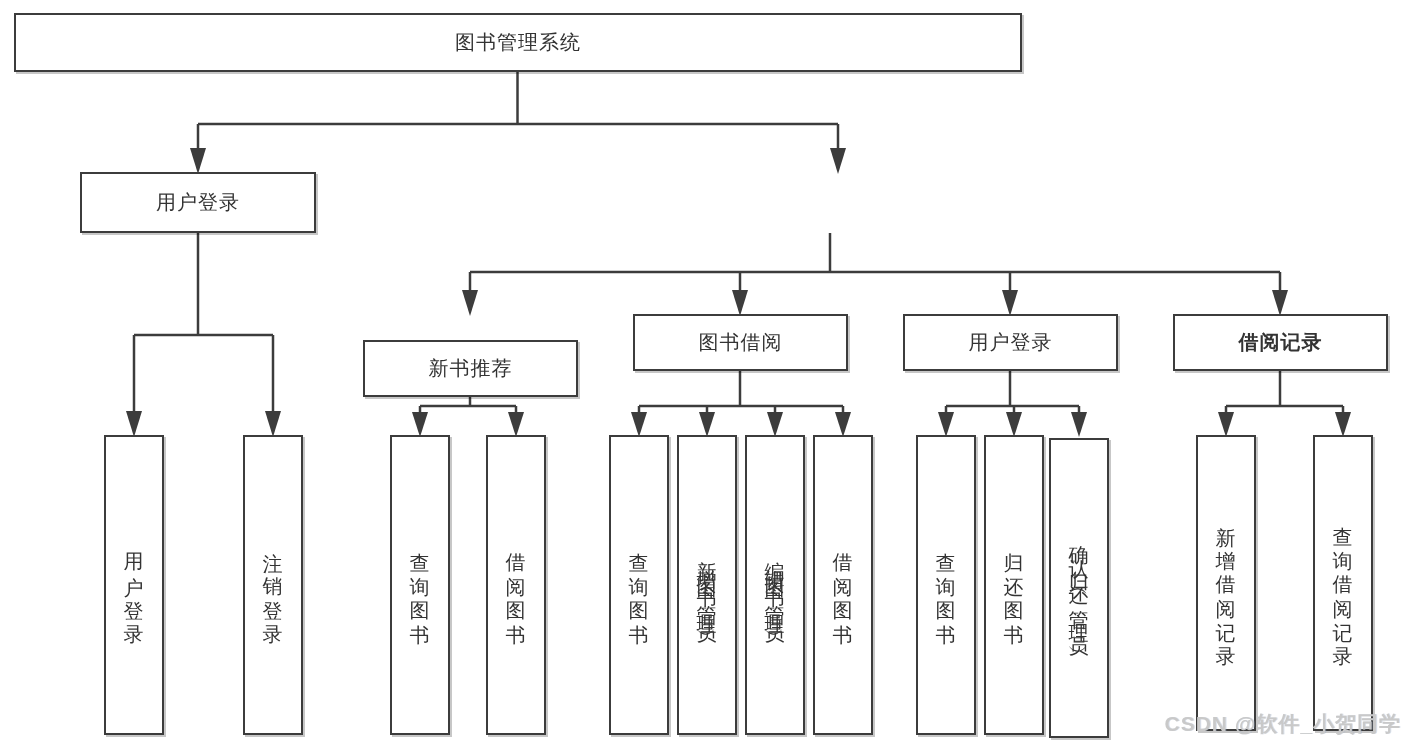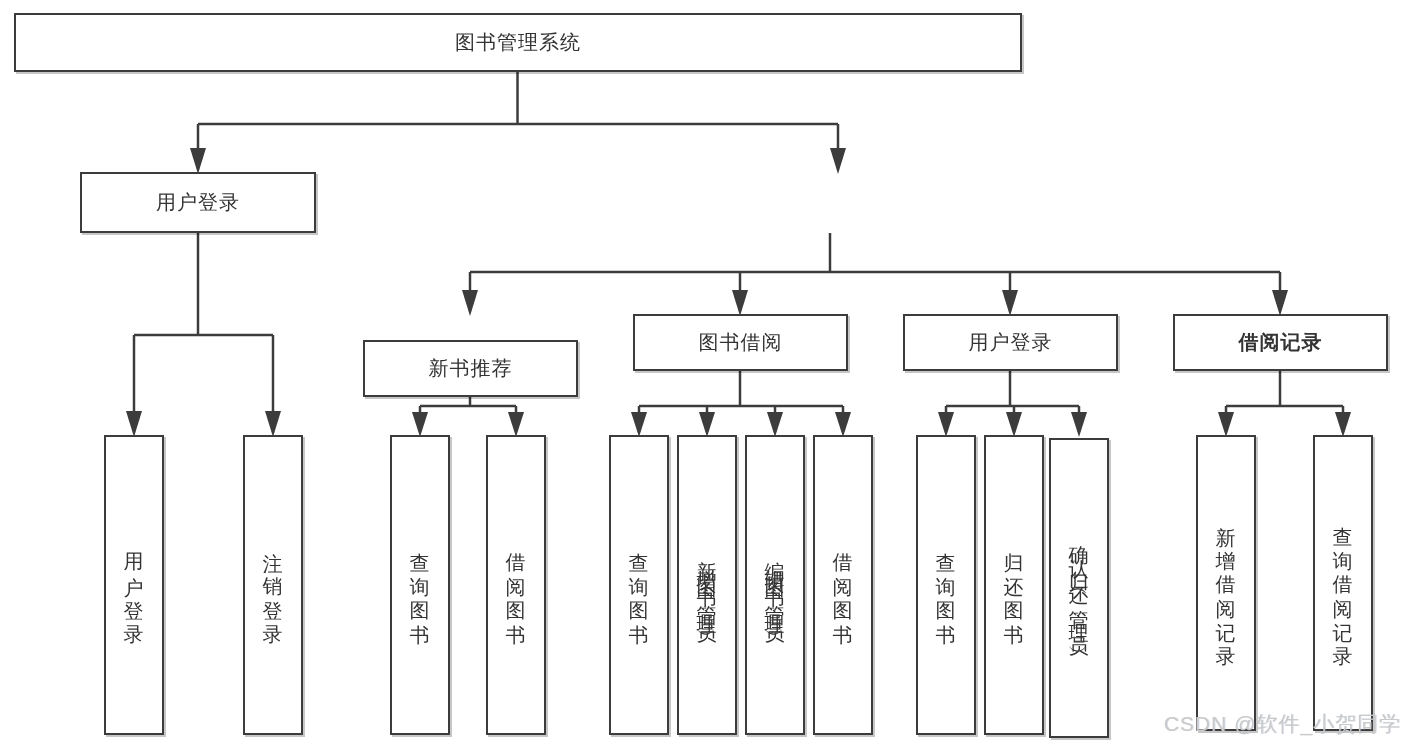--- a/index.html
+++ b/index.html
@@ -24,20 +24,21 @@
   .leaf .vlbl{
     writing-mode:vertical-rl;font-size:20px;line-height:1;color:#333;
   }
   .sp-lg .vlbl{letter-spacing:24px;}
   .sp-md .vlbl{letter-spacing:13px;}
   .sp-sm .vlbl{letter-spacing:9px;}
   .watermark{
     position:absolute;right:4px;top:710px;font-size:21px;
     color:#c9c9c9;letter-spacing:1px;white-space:nowrap;
     text-shadow:1px 0 0 rgba(150,170,200,0.35);
+    font-weight:bold;
   }
 </style>
 </head>
 <body>
 
 <div id="stage">
 
   <svg class="connectors" viewBox="0 0 1405 747" xmlns="http://www.w3.org/2000/svg">
     <g stroke="#3c3c3c" stroke-width="2.5" fill="none">
 

